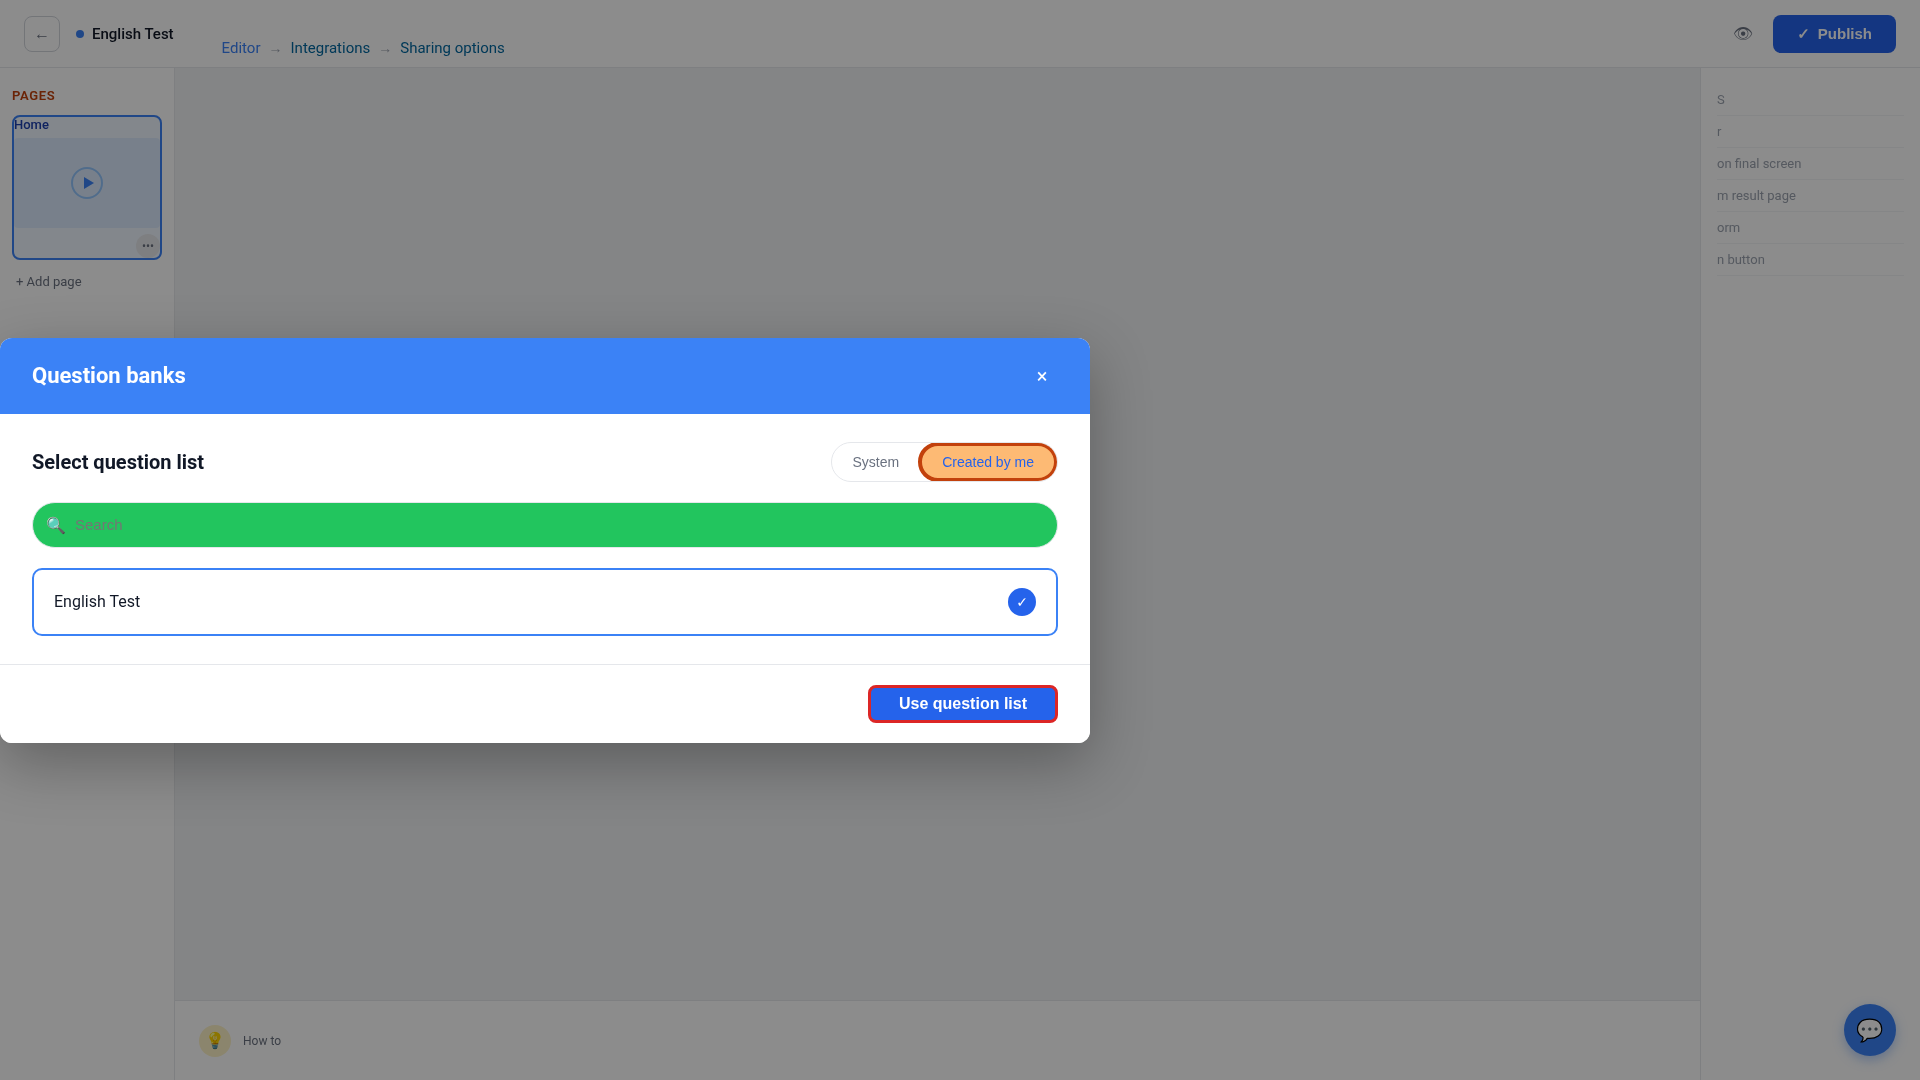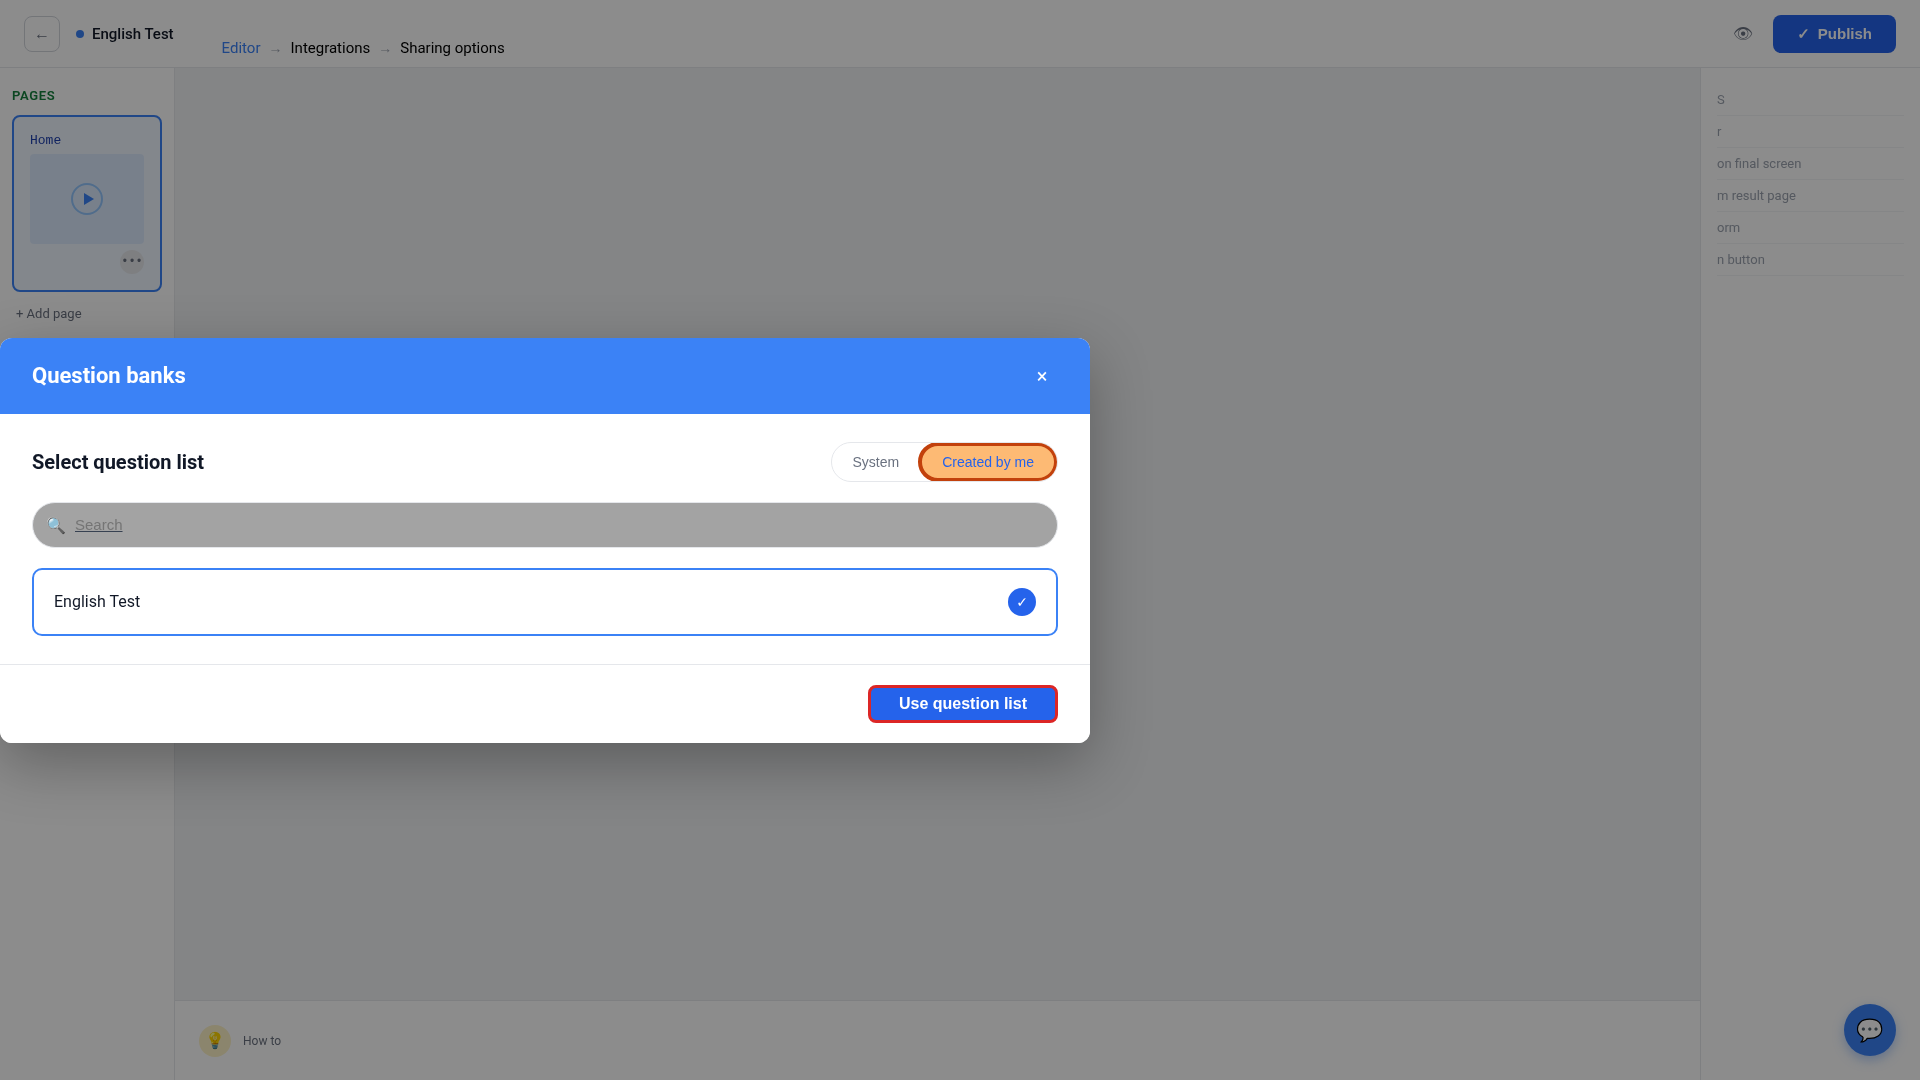--- a/index.html
+++ b/index.html
@@ -65,21 +65,21 @@
     .nav-steps {
       display: flex;
       align-items: center;
       gap: 8px;
       margin-left: 48px;
       margin-top: 28px;
     }
 
     .nav-step {
       font-size: 15px;
-      color: #000000;
+      color: #0369a1;
       cursor: pointer;
     }
     .nav-step.active {
       color: #3b82f6;
     }
 
     .nav-arrow {
       color: #9ca3af;
       font-size: 14px;
     }
@@ -116,34 +116,33 @@
       height: calc(100% - 68px);
       background: #fff;
       border-right: 1px solid #e5e7eb;
       padding: 20px 12px;
       z-index: 1;
     }
 
     .sidebar-pages-title {
       font-size: 13px;
       font-weight: 600;
-      color: #15803d;
+      color: #c2410c;
       margin-bottom: 12px;
       text-transform: uppercase;
       letter-spacing: 0.05em;
     }
 
     .page-thumbnail {
       border: 2px solid #3b82f6;
       border-radius: 8px;
-      padding: 16px;
+      padding: 0;
       background: #eff6ff;
       margin-bottom: 8px;
       cursor: pointer;
-      font-family: Liberation Mono, monospace;
     }
 
     .page-thumb-label {
       font-size: 13px;
       font-weight: 500;
       color: #1e40af;
       margin-bottom: 6px;
     }
 
     .page-thumb-img {
@@ -365,22 +364,21 @@
 
     .search-input {
       width: 100%;
       height: 46px;
       border: 1.5px solid #e5e7eb;
       border-radius: 24px;
       padding: 0 16px 0 42px;
       font-size: 15px;
       color: #374151;
       outline: none;
-      background: #a3a3a3;
-      text-decoration: underline;
+      background: #22c55e;
     }
 
     .question-list-item {
       display: flex;
       align-items: center;
       justify-content: space-between;
       padding: 18px 20px;
       border: 2px solid #3b82f6;
       border-radius: 10px;
       cursor: pointer;

